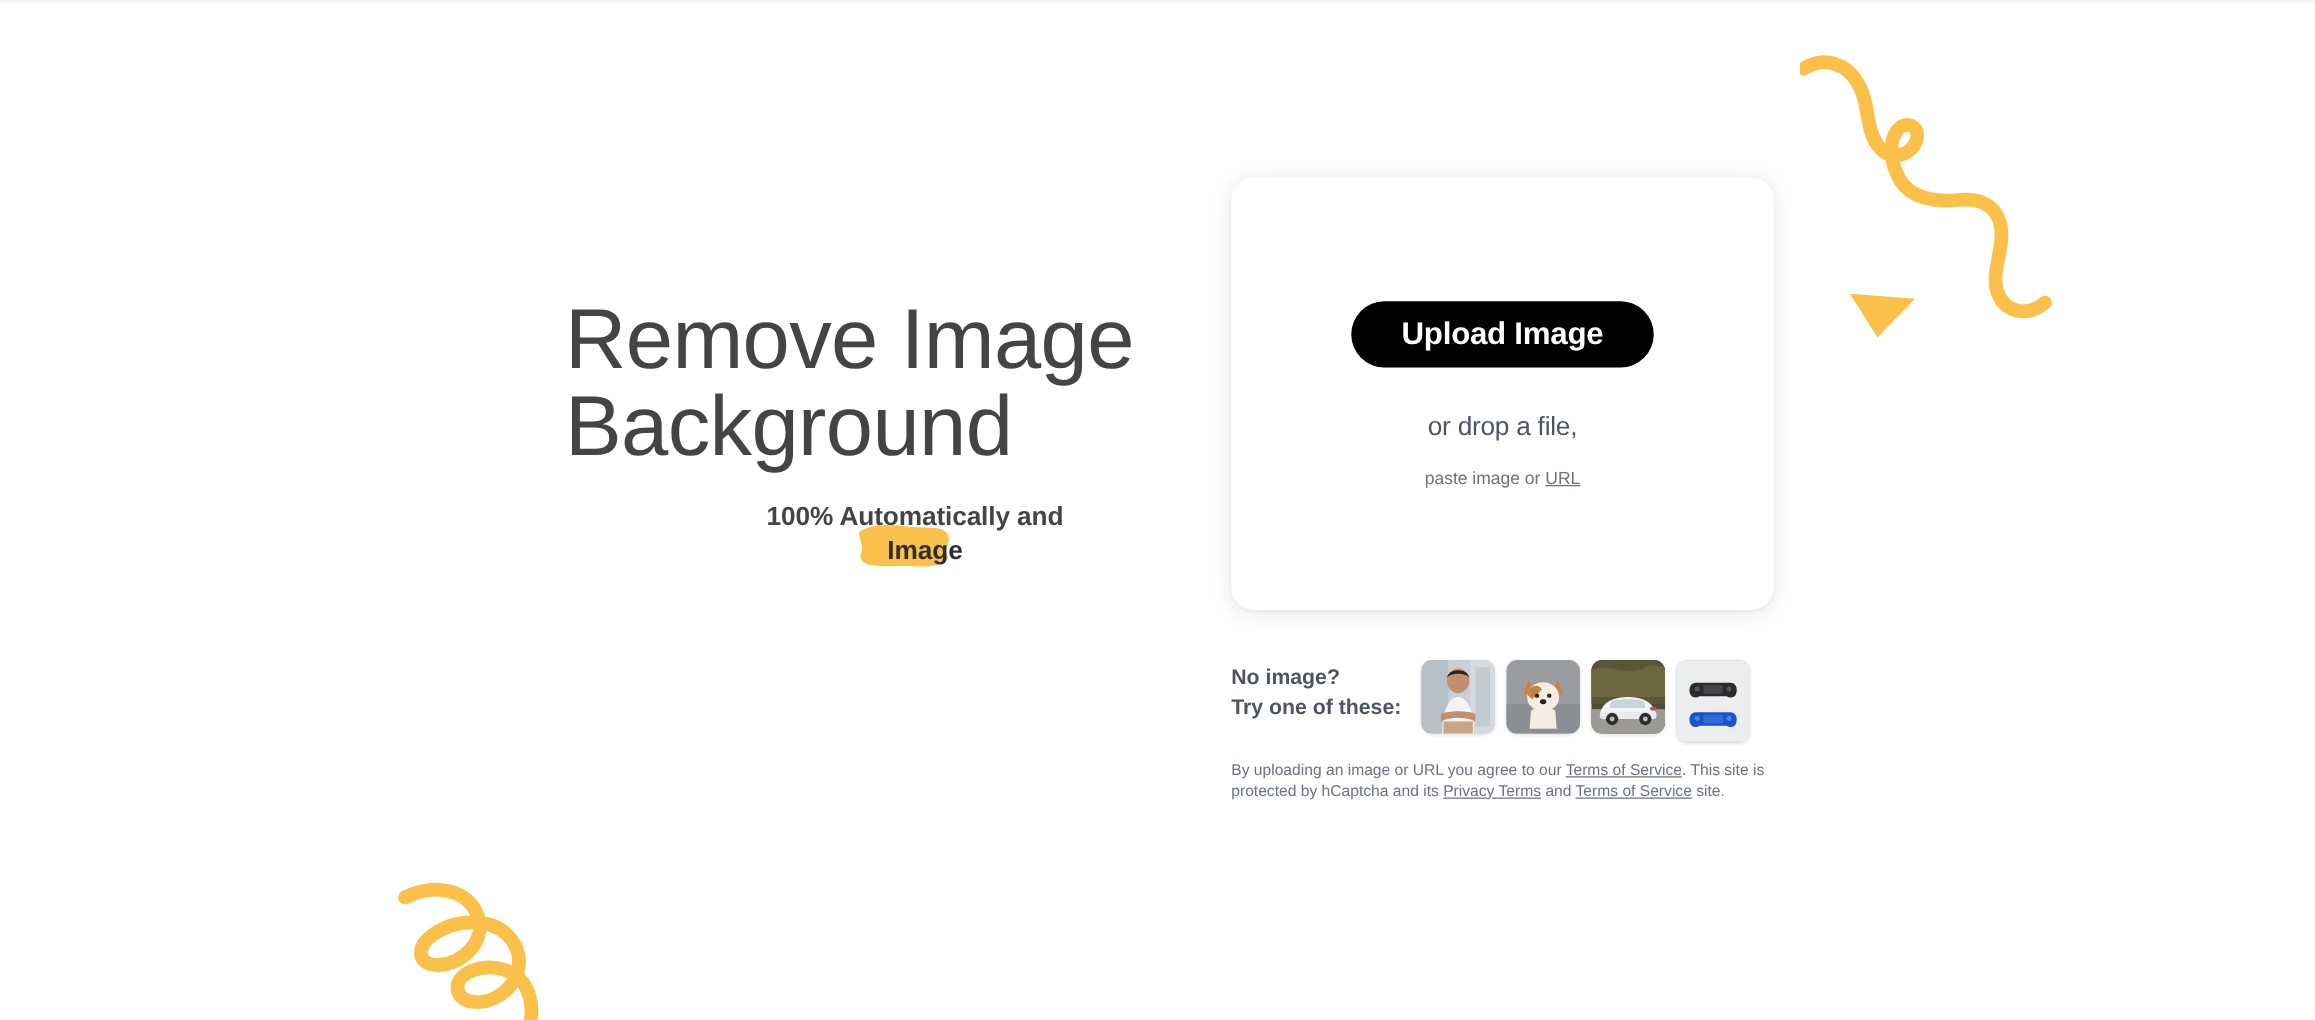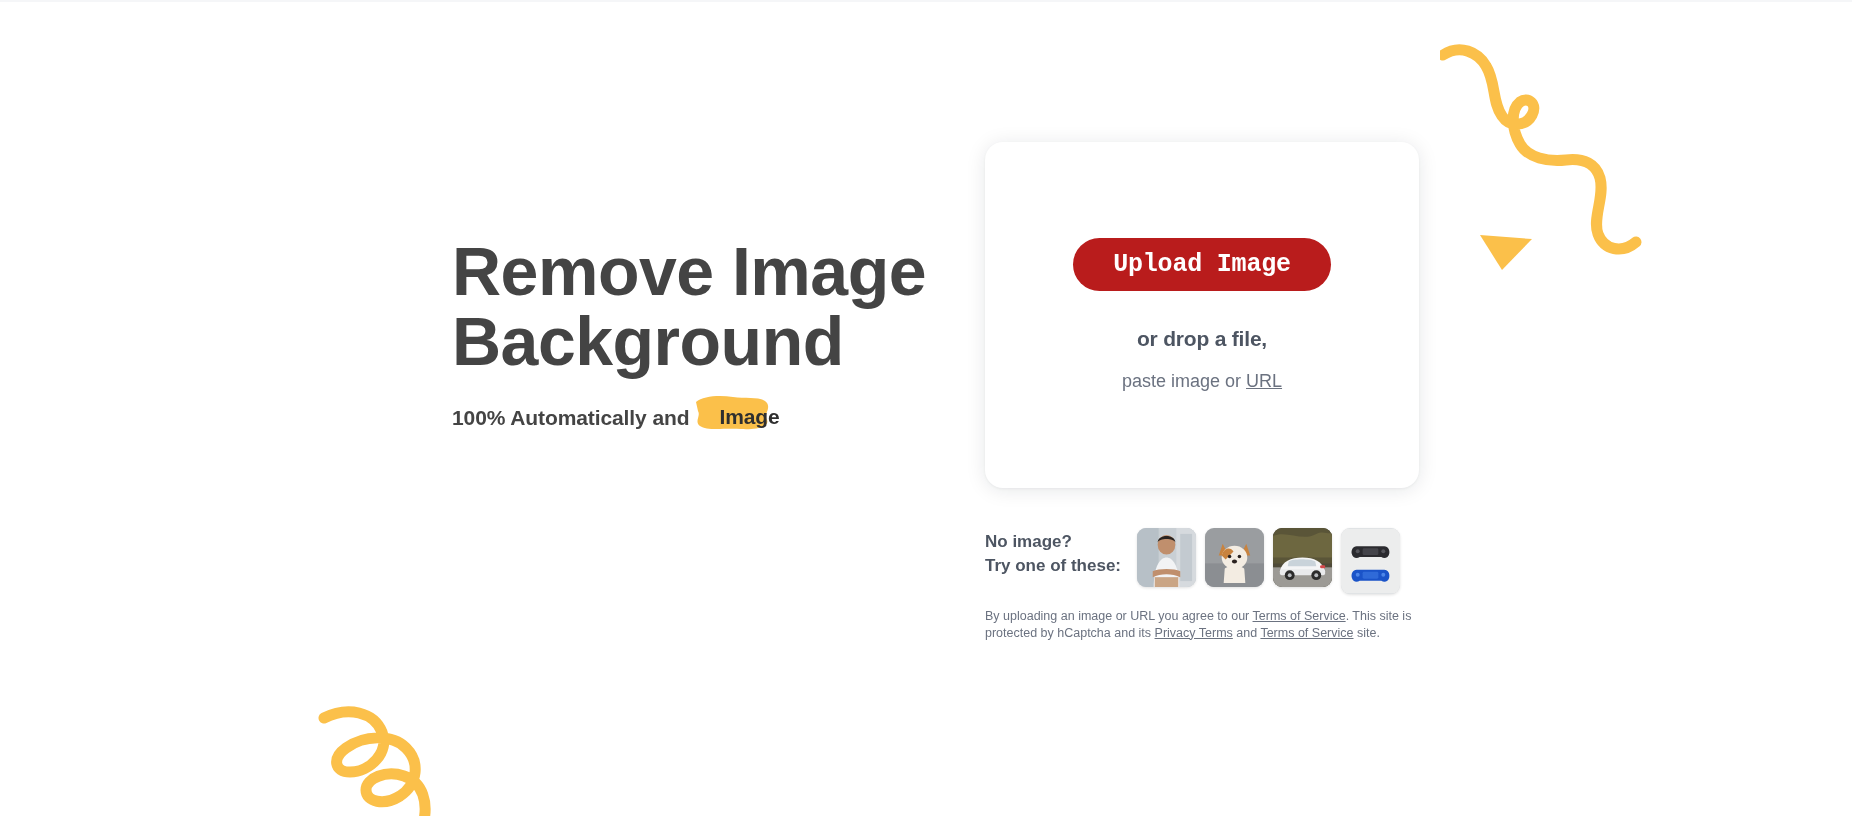--- a/index.html
+++ b/index.html
@@ -47,33 +47,34 @@
   
   .hero {
     position: absolute;
     left: 452px;
     top: 236px;
     width: 560px;
   }
   .hero-title {
     font-size: 68px;
     line-height: 70px;
-    font-weight: 700;
+    font-weight: 400;
     letter-spacing: -0.5px;
     color: #444444;
     white-space: pre-line;
   }
   .hero-subline {
     margin-top: 26px;
     display: flex;
     align-items: center;
     font-size: 21px;
     font-weight: 600;
     color: #444444;
     letter-spacing: -0.1px;
+    flex-direction: column;
   }
   .hero-sub-text { display: inline-block; }
   .free-badge {
     position: relative;
     display: inline-block;
     margin-left: 14px;
     padding: 3px 14px 5px 16px;
     font-size: 21px;
     font-weight: 700;
     color: #2f2f2f;
@@ -100,42 +101,42 @@
     box-shadow: 0 2px 20px rgba(20, 25, 40, 0.10), 0 1px 3px rgba(20,25,40,0.05);
     display: flex;
     flex-direction: column;
     align-items: center;
     justify-content: center;
   }
   .upload-btn {
     display: inline-flex;
     align-items: center;
     justify-content: center;
-    background: #b91c1c;
+    background: #000000;
     color: #ffffff;
     font-size: 25px;
     font-weight: 700;
     letter-spacing: -0.2px;
     border: none;
     border-radius: 40px;
     padding: 0 40px;
     height: 53px;
     cursor: pointer;
-    font-family: Liberation Mono, monospace;
+    font-family: Liberation Sans, sans-serif;
   }
   .drop-text {
     margin-top: 36px;
     font-size: 21px;
-    font-weight: 700;
+    font-weight: 400;
     color: #4d5562;
     letter-spacing: -0.2px;
   }
   .paste-line {
     margin-top: 20px;
-    font-size: 18px;
+    font-size: 14px;
     color: #6b7280;
   }
   .paste-line a {
     color: #6b7280;
     text-decoration: underline;
   }
 
   
   .samples {
     position: absolute;

